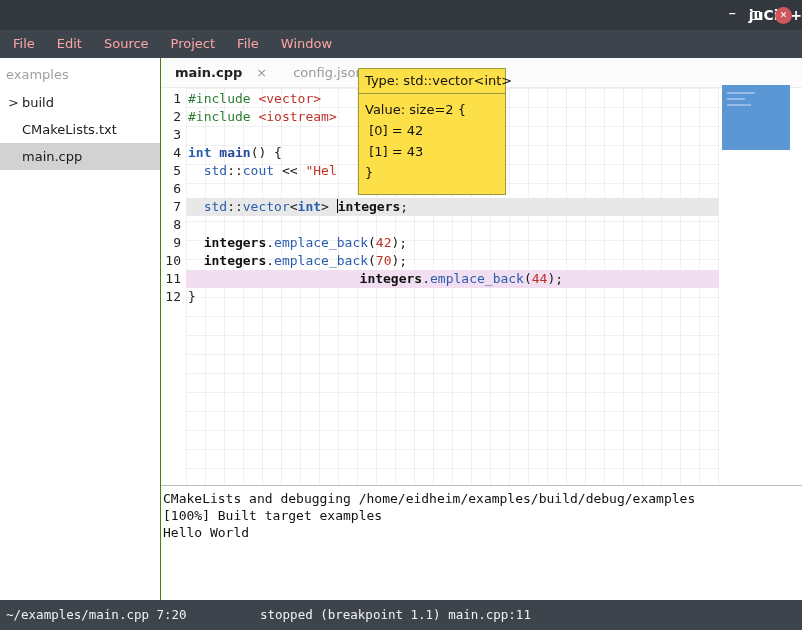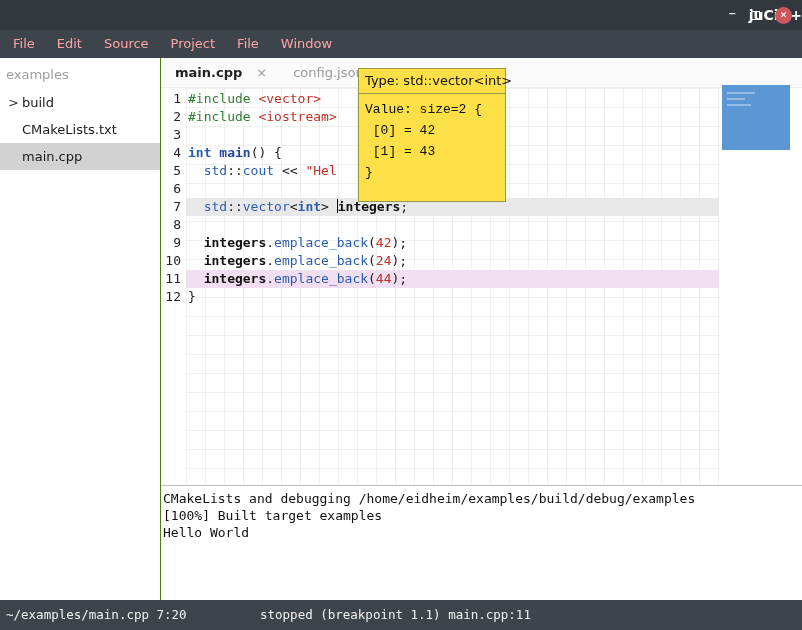--- a/index.html
+++ b/index.html
@@ -45,21 +45,21 @@
             font-family:"DejaVu Sans Mono","Liberation Mono",monospace; font-size:13px; color:#222; }
   .gut-line { height:18px; line-height:18px; text-align:right; padding-right:5px; }
   .codearea { position:absolute; left:25px; top:0; width:533px; height:100%; padding-top:2px;
               font-family:"DejaVu Sans Mono","Liberation Mono",monospace; font-size:13px; color:#1a1a1a;
               background-image:
                 linear-gradient(to right,  rgba(110,110,110,0.10) 1px, transparent 1px),
                 linear-gradient(to bottom, rgba(110,110,110,0.10) 1px, transparent 1px);
               background-size:19px 19px; }
   .code-line { height:18px; line-height:18px; white-space:pre; padding-left:2px; }
   .code-line.current { background:#e8e8e8; }
-  .code-line.bp { background:#f1def1; }
+  .code-line.bp { background:#f1def1;text-align:center; }
 
   .tok-pp  { color:#2e7d32; }
   .tok-str { color:#bf3126; }
   .tok-num { color:#bf3126; }
   .tok-kw  { color:#2b5daf;margin-top:28px; }
   .tok-kwb { color:#2b5daf; font-weight:bold; }
   .tok-fnb { color:#24489a; font-weight:bold; }
   .tok-idb { color:#111; font-weight:bold; }
   .tok-pl  { color:#1a1a1a; }
   .caret { display:inline-block; width:1px; height:14px; background:#000; vertical-align:-2px; }
@@ -78,21 +78,21 @@
   
   .statusbar { position:absolute; left:0; top:600px; width:802px; height:30px; background:#3e444c;
                color:#f2f2f2; font-family:"DejaVu Sans Mono","Liberation Mono",monospace; font-size:12.5px; }
   .status-left   { position:absolute; left:6px;   top:0; line-height:30px; }
   .status-center { position:absolute; left:260px; top:0; line-height:30px; }
 
   
   .tooltip { position:absolute; left:358px; top:68px; width:148px; background:#fde047;
              border:1px solid #99993f; z-index:40; font-size:13px; color:#111; }
   .tt-type { padding:4px 6px 5px 6px; border-bottom:1px solid #99993f; white-space:pre; }
-  .tt-value { padding:5px 6px 18px 6px;font-family:Liberation Mono, monospace; }
+  .tt-value { padding:5px 6px 11px 6px; }
   .tt-line { line-height:21px; white-space:pre; }
 </style>
 </head>
 <body>
 
 <div class="app">
 
   <div class="titlebar">
     <div class="win-title">juCi++</div>
     <div class="win-controls">
@@ -151,21 +151,21 @@
       <div class="codearea">
           <div class="code-line"><span class="tok-pp">#include </span><span class="tok-str">&lt;vector&gt;</span></div>
           <div class="code-line"><span class="tok-pp">#include </span><span class="tok-str">&lt;iostream&gt;</span></div>
           <div class="code-line"></div>
           <div class="code-line"><span class="tok-kwb">int</span><span class="tok-pl"> </span><span class="tok-fnb">main</span><span class="tok-pl">() {</span></div>
           <div class="code-line"><span class="tok-pl">  </span><span class="tok-kw">std</span><span class="tok-pl">::</span><span class="tok-kw">cout</span><span class="tok-pl"> &lt;&lt; </span><span class="tok-str">"Hel</span></div>
           <div class="code-line"></div>
           <div class="code-line current"><span class="tok-pl">  </span><span class="tok-kw">std</span><span class="tok-pl">::</span><span class="tok-kw">vector</span><span class="tok-pl">&lt;</span><span class="tok-kwb">int</span><span class="tok-pl">&gt; </span><span class="caret"></span><span class="tok-idb">integers</span><span class="tok-pl">;</span></div>
           <div class="code-line"></div>
           <div class="code-line"><span class="tok-pl">  </span><span class="tok-idb">integers</span><span class="tok-pl">.</span><span class="tok-kw">emplace_back</span><span class="tok-pl">(</span><span class="tok-num">42</span><span class="tok-pl">);</span></div>
-          <div class="code-line"><span class="tok-pl">  </span><span class="tok-idb">integers</span><span class="tok-pl">.</span><span class="tok-kw">emplace_back</span><span class="tok-pl">(</span><span class="tok-num">24</span><span class="tok-pl">);</span></div>
+          <div class="code-line"><span class="tok-pl">  </span><span class="tok-idb">integers</span><span class="tok-pl">.</span><span class="tok-kw">emplace_back</span><span class="tok-pl">(</span><span class="tok-num">70</span><span class="tok-pl">);</span></div>
           <div class="code-line bp"><span class="tok-pl">  </span><span class="tok-idb">integers</span><span class="tok-pl">.</span><span class="tok-kw">emplace_back</span><span class="tok-pl">(</span><span class="tok-num">44</span><span class="tok-pl">);</span></div>
           <div class="code-line"><span class="tok-pl">}</span></div>
         </div>
     </div>
 
     <div class="minimap">
       <div class="mline m1"></div>
       <div class="mline m2"></div>
       <div class="mline m3"></div>
     </div>

